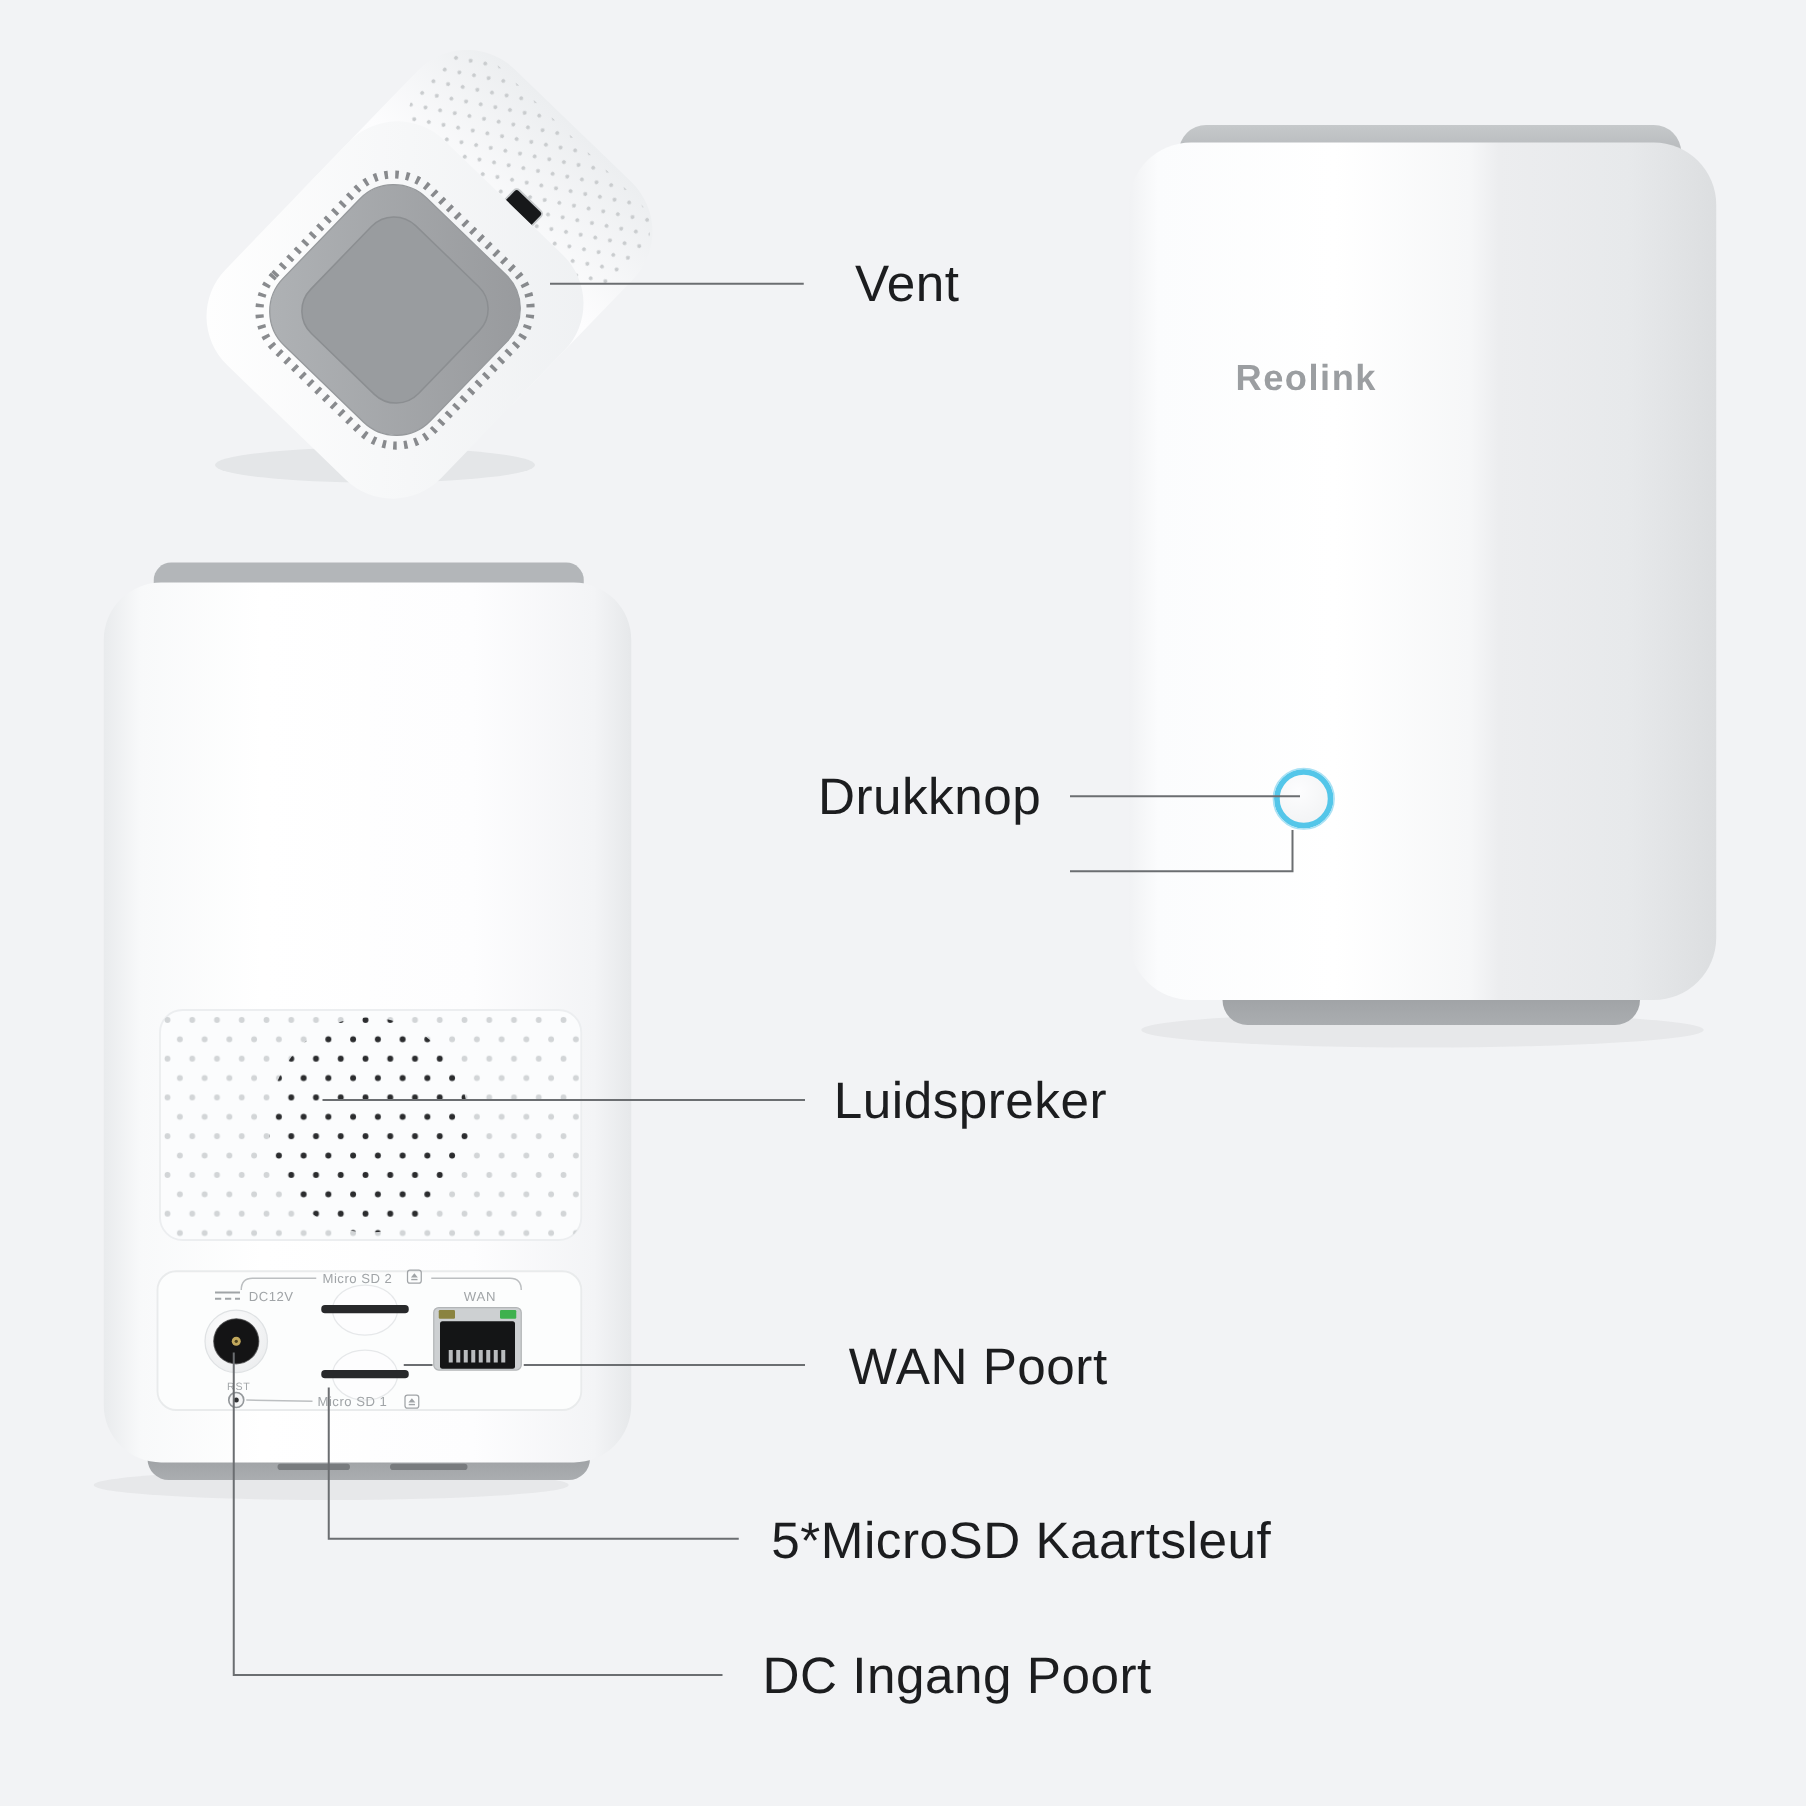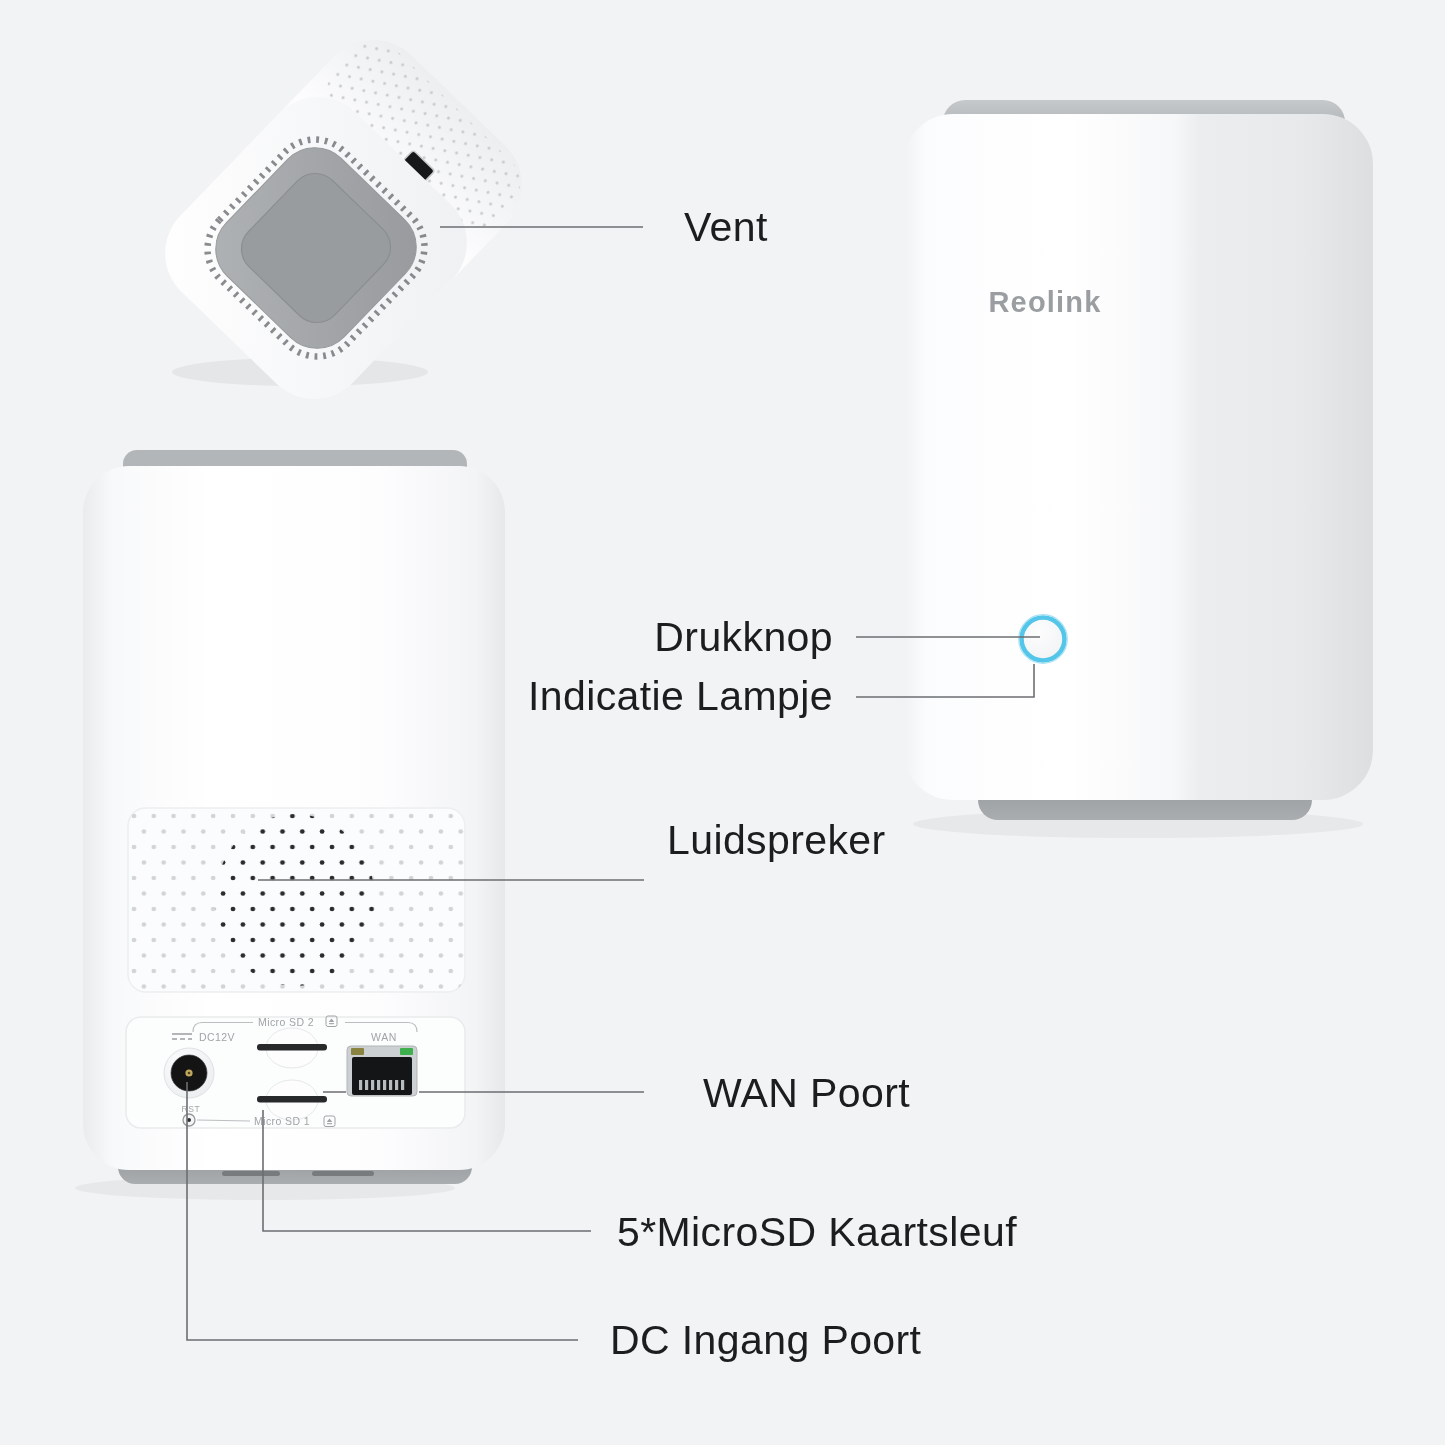--- a/index.html
+++ b/index.html
@@ -246,19 +246,18 @@
       <path d="M856,697 H1034 V664"></path>
       <path d="M258,880 H644"></path>
       <path d="M323,1092 H346 M419,1092 H644"></path>
       <path d="M263,1110 V1231 H591"></path>
       <path d="M187,1082 V1340 H578"></path>
     </g>
   </svg>
 
   <div class="callout-label" style="left:684px;top:207px">Vent</div>
   <div class="callout-label right" style="right:612px;top:617px">Drukknop</div>
-  <div class="callout-label right" style="right:612px;top:676px">Indicatie Lampje</div>
-  <div class="callout-label" style="left:667px;top:820px">Luidspreker</div>
-  <div class="callout-label" style="left:703px;top:1073px">WAN Poort</div>
+  <div class="callout-label" style="left:667px;top:860px">Luidspreker</div>
+  <div class="callout-label" style="left:679px;top:1073px">WAN Poort</div>
   <div class="callout-label" style="left:617px;top:1212px">5*MicroSD Kaartsleuf</div>
   <div class="callout-label" style="left:610px;top:1320px">DC Ingang Poort</div>
 
 </div>
 
 </body></html>

